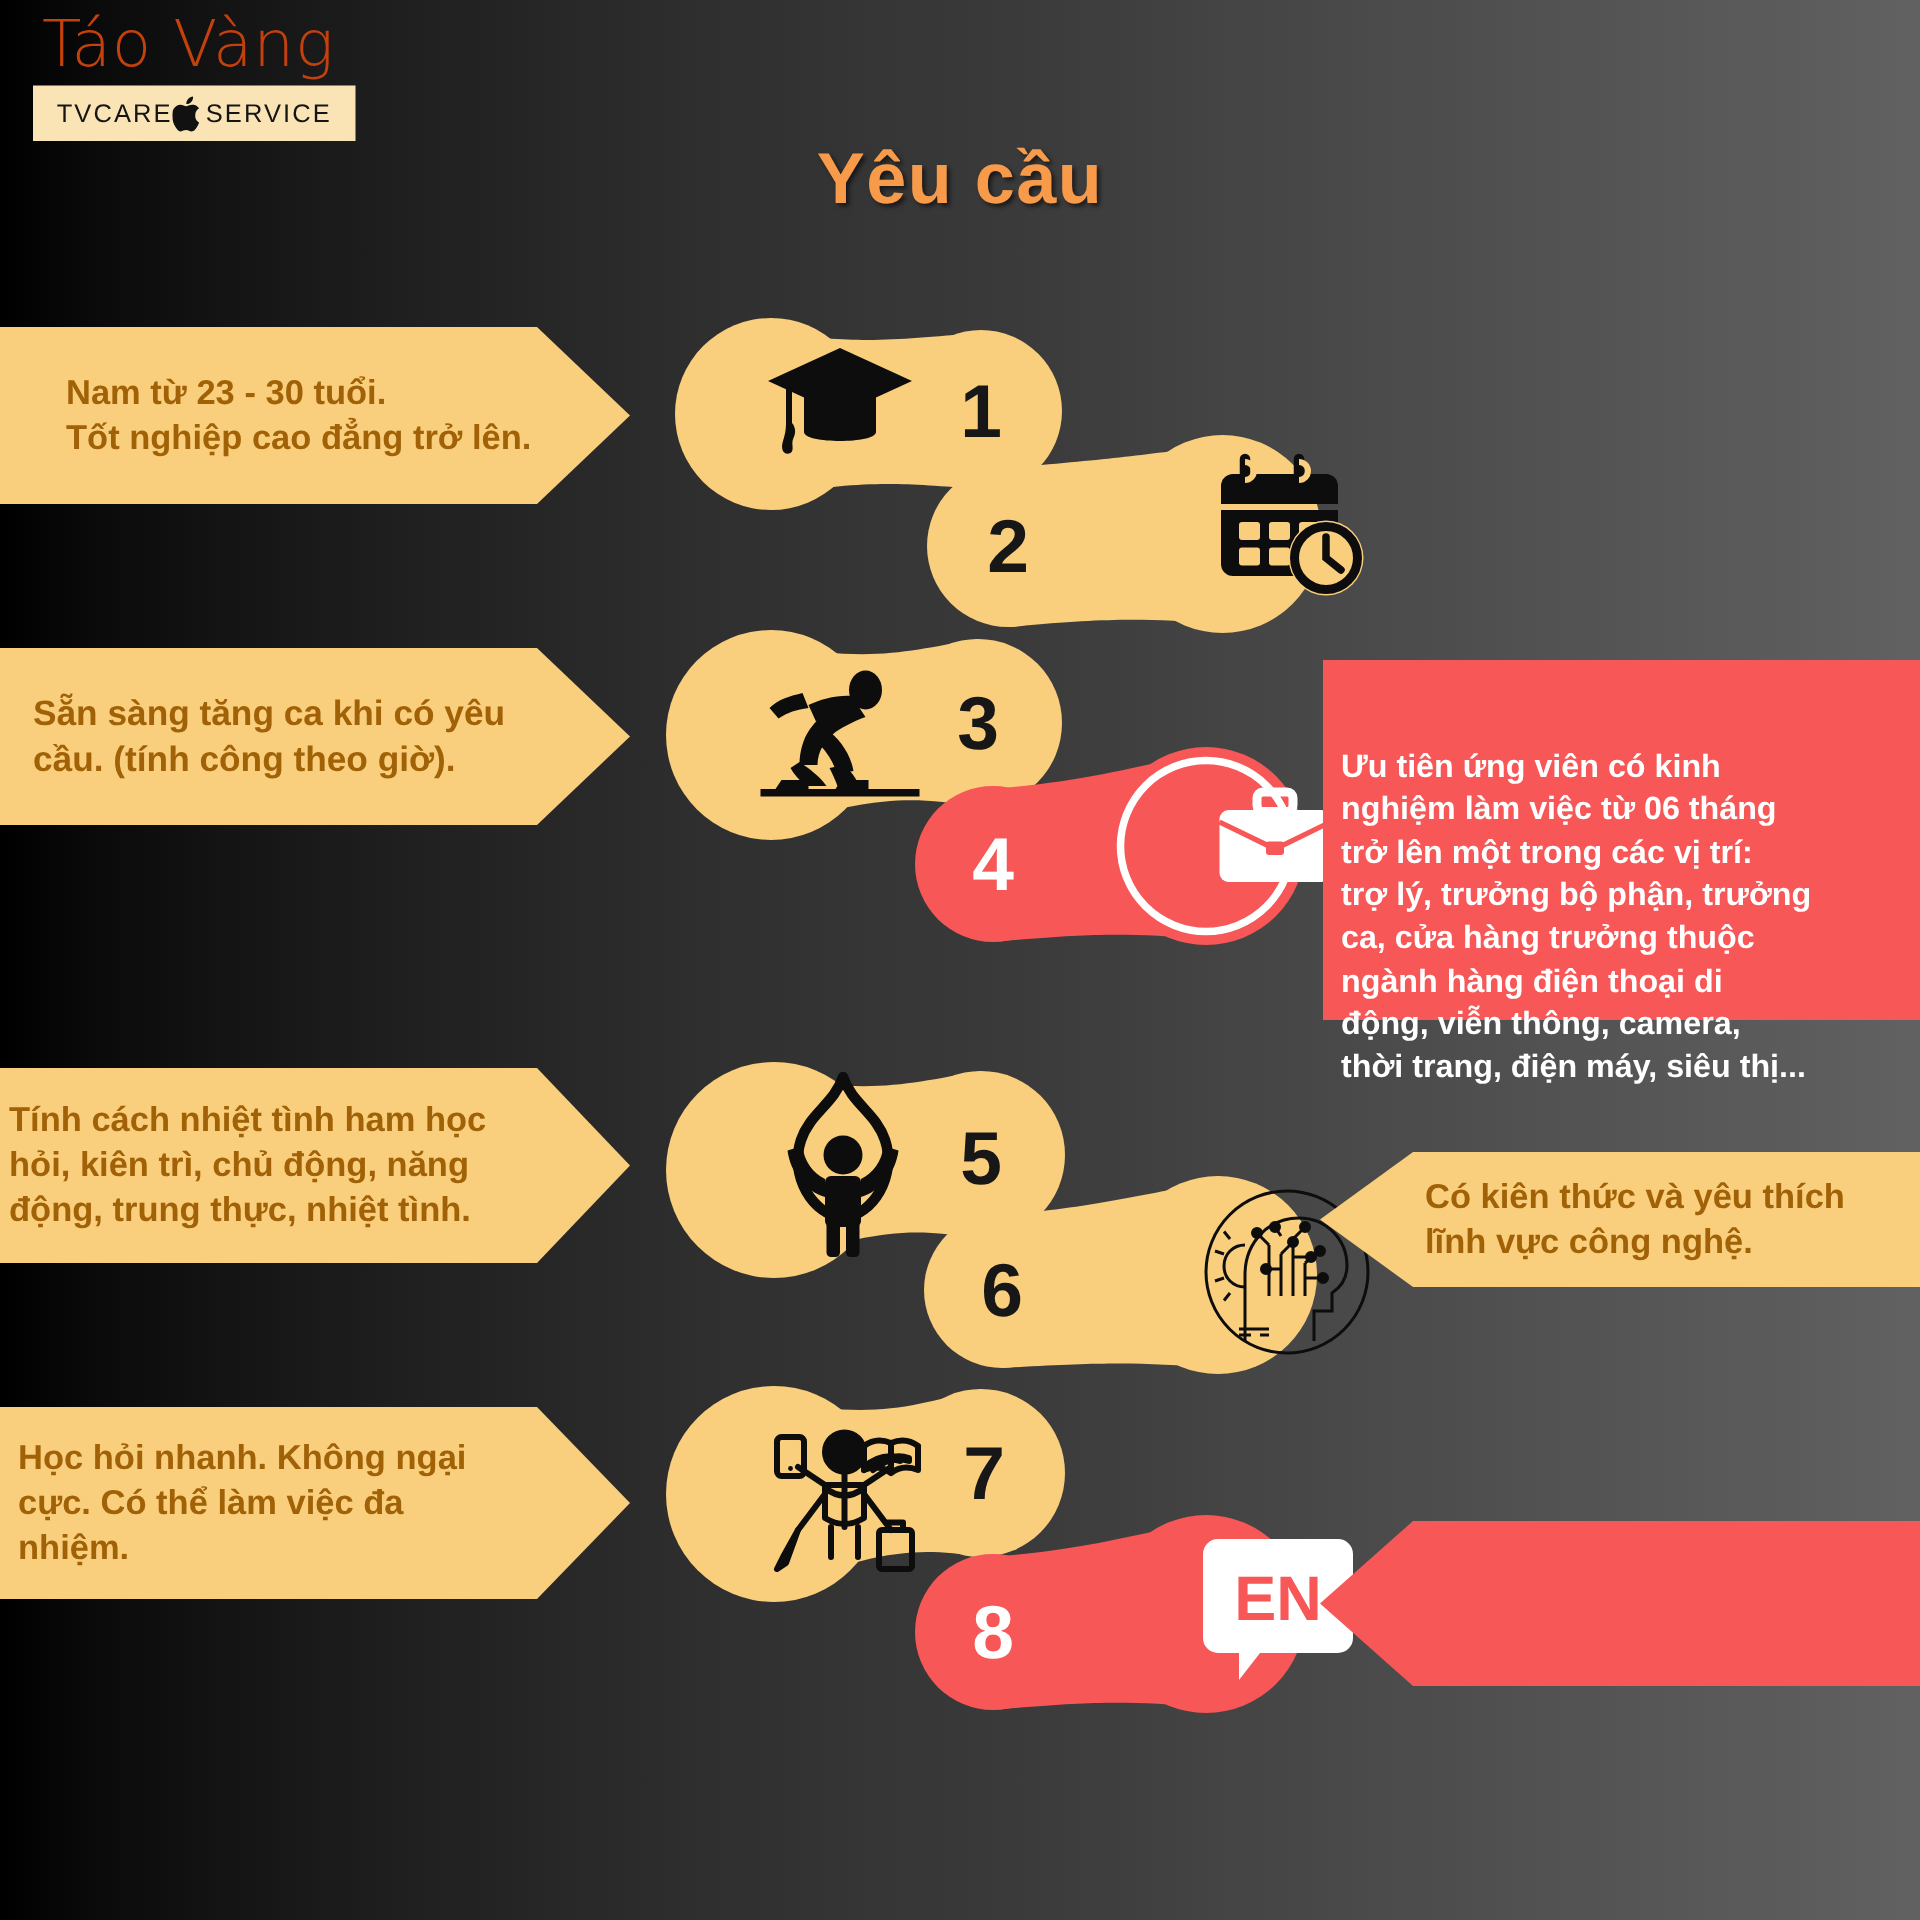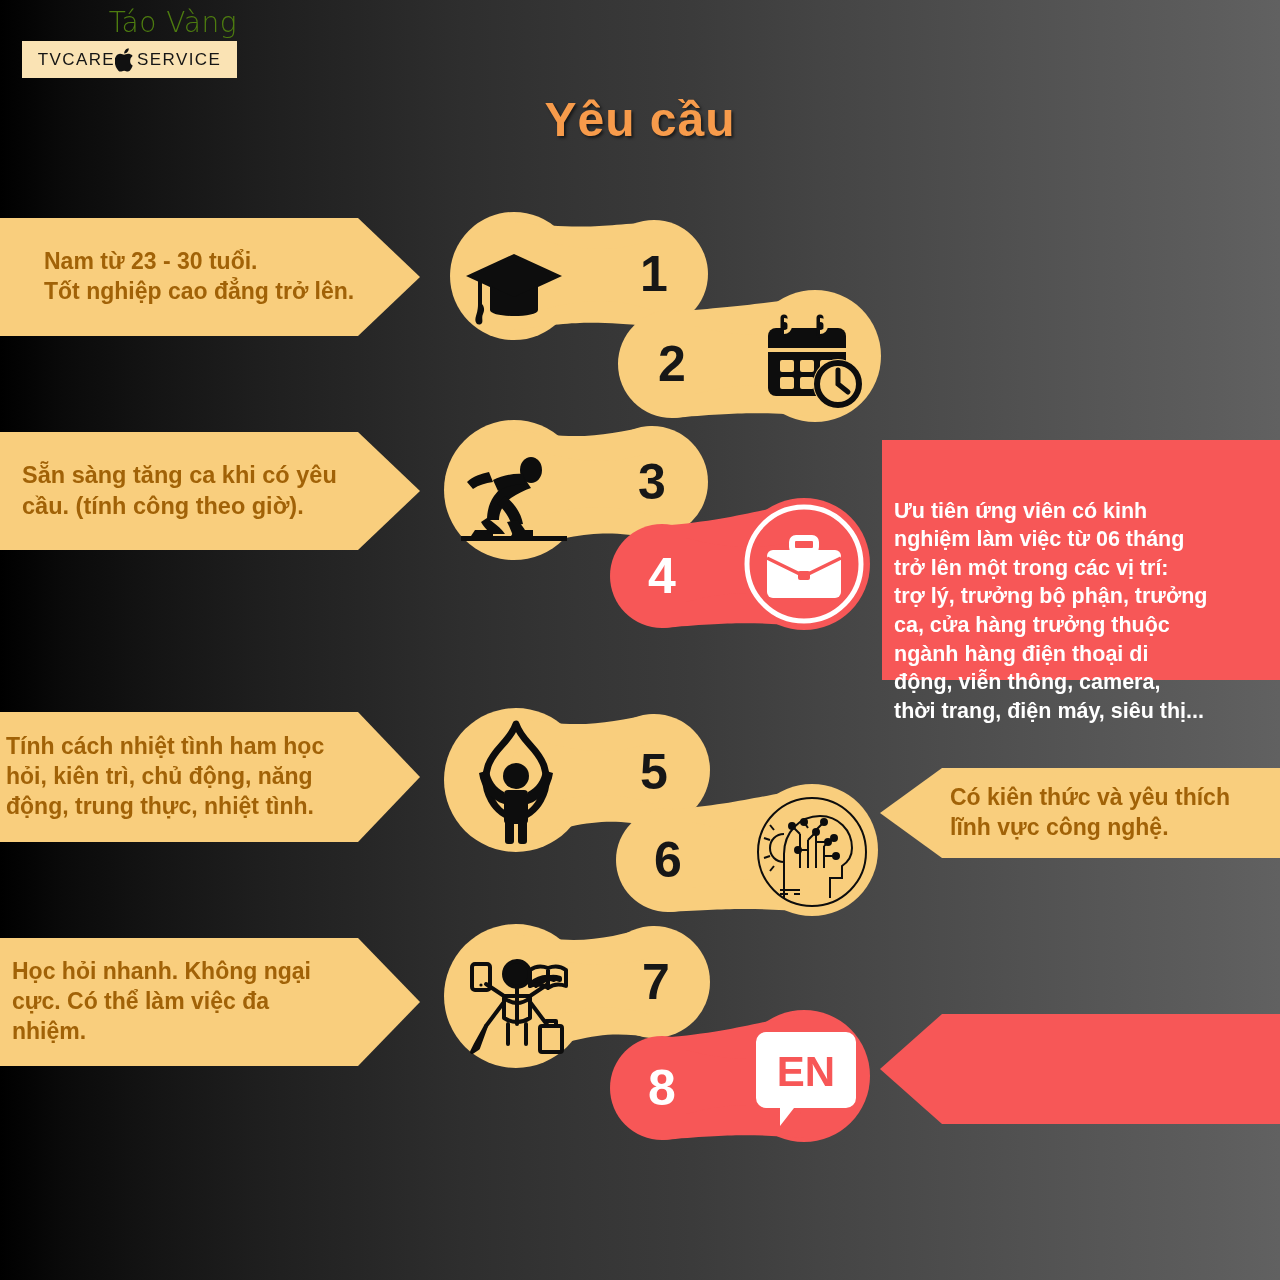--- a/index.html
+++ b/index.html
@@ -11,23 +11,23 @@
        #262626 28%, #2e2e2e 36%, #353535 45%, #3b3b3b 54%,
        #454545 65%, #4e4e4e 76%, #565656 86%, #5c5c5c 94%, #616161 100%);
     overflow:hidden;
     position:relative;
   }
   #stage { position:absolute; inset:0; width:1280px; height:1280px; }
 
   
   #logo { position:absolute; left:22px; top:8px; width:215px; }
   #logo-word {
-    font-size:28px; color:#4d7c0f; letter-spacing:.5px;
+    font-size:43px; color:#c2410c; letter-spacing:.5px;
     font-family:"DejaVu Sans", sans-serif; font-weight:300;
-    line-height:1.05; padding-left:6px;text-align:right;
+    line-height:1.05; padding-left:6px;
   }
   #logo-bar {
     margin-top:4px; background:#FAE3B4; height:37px;
     display:flex; align-items:center; justify-content:center; gap:0;
   }
   #logo-bar span { font-size:17px; color:#151515; letter-spacing:1.4px; font-weight:400; }
   #apple-icon { display:block; }
 
   
   #title {
@@ -65,21 +65,21 @@
 
   
   .badge { position:absolute; }
   .badge svg { display:block; overflow:visible; }
   .num {
     position:absolute; font-weight:bold; color:#171717;
     display:flex; align-items:center; justify-content:center;
   }
   .num.white { color:#ffffff; }
   .icon-holder {
-    position:absolute; display:flex; align-items:flex-end; justify-content:center;
+    position:absolute; display:flex; align-items:flex-start; justify-content:center;margin-left:46px;
   }
 </style>
 </head>
 <body>
 
 <div id="stage">
 
   <div id="logo">
     <div id="logo-word">Táo Vàng</div>
     <div id="logo-bar">

